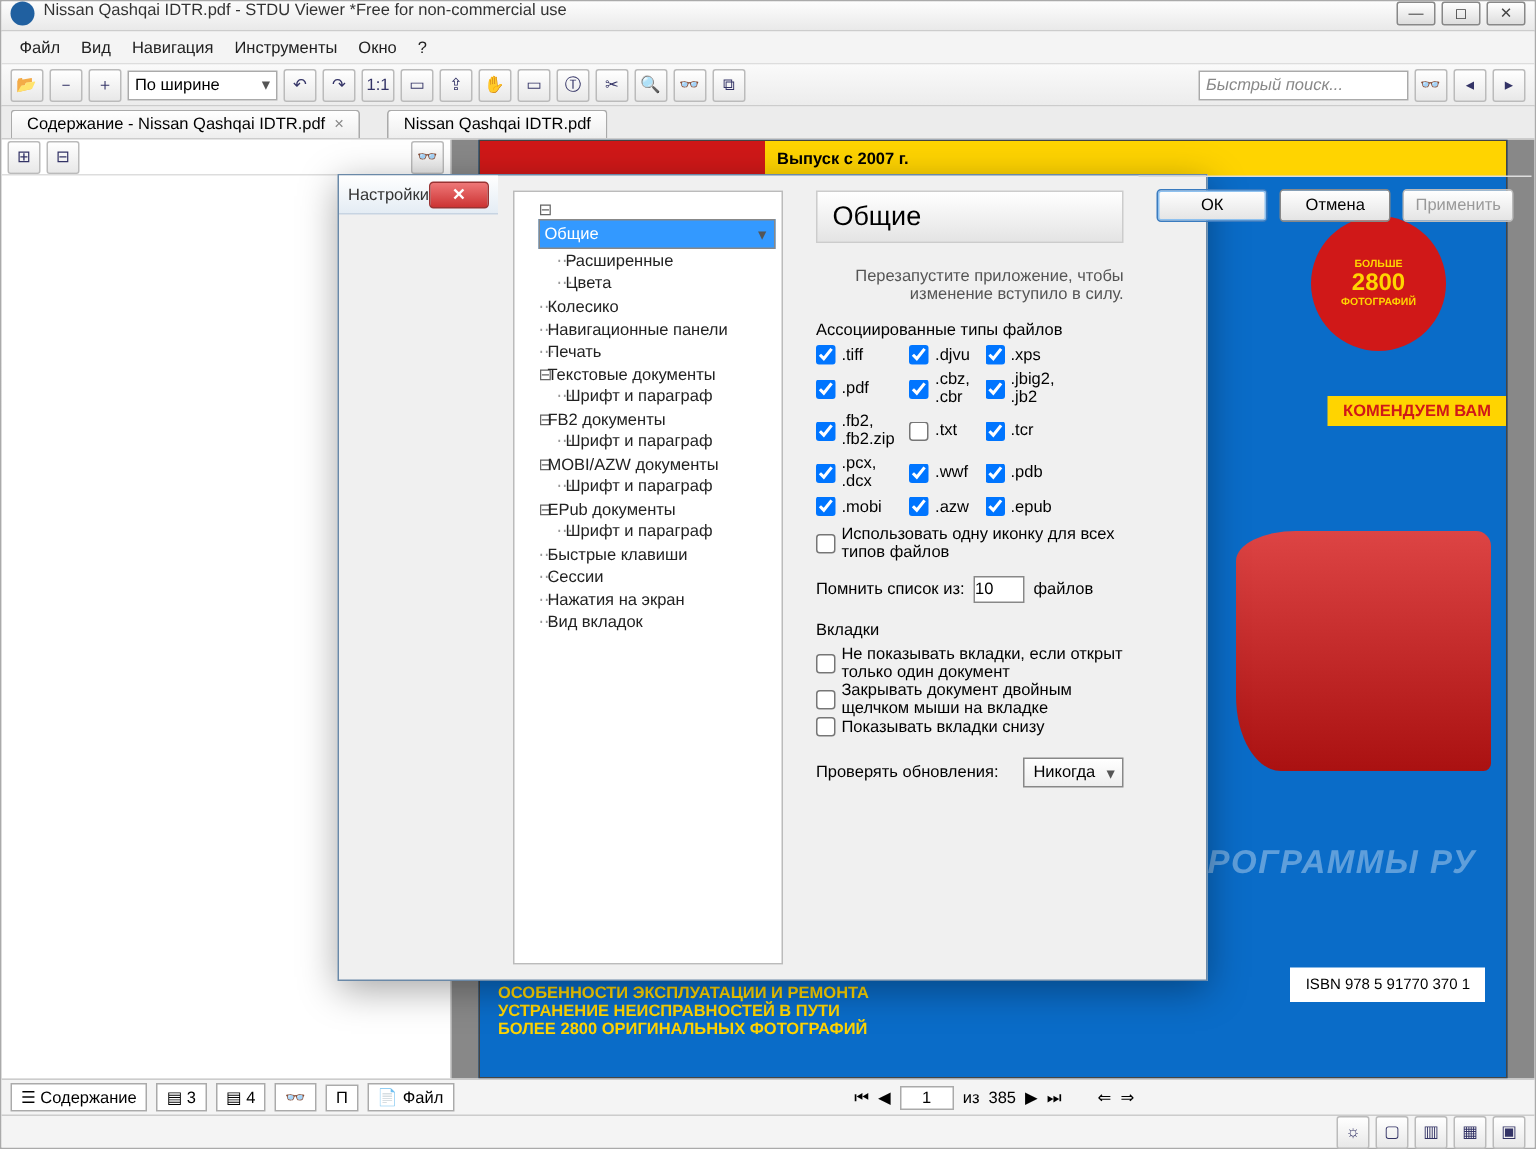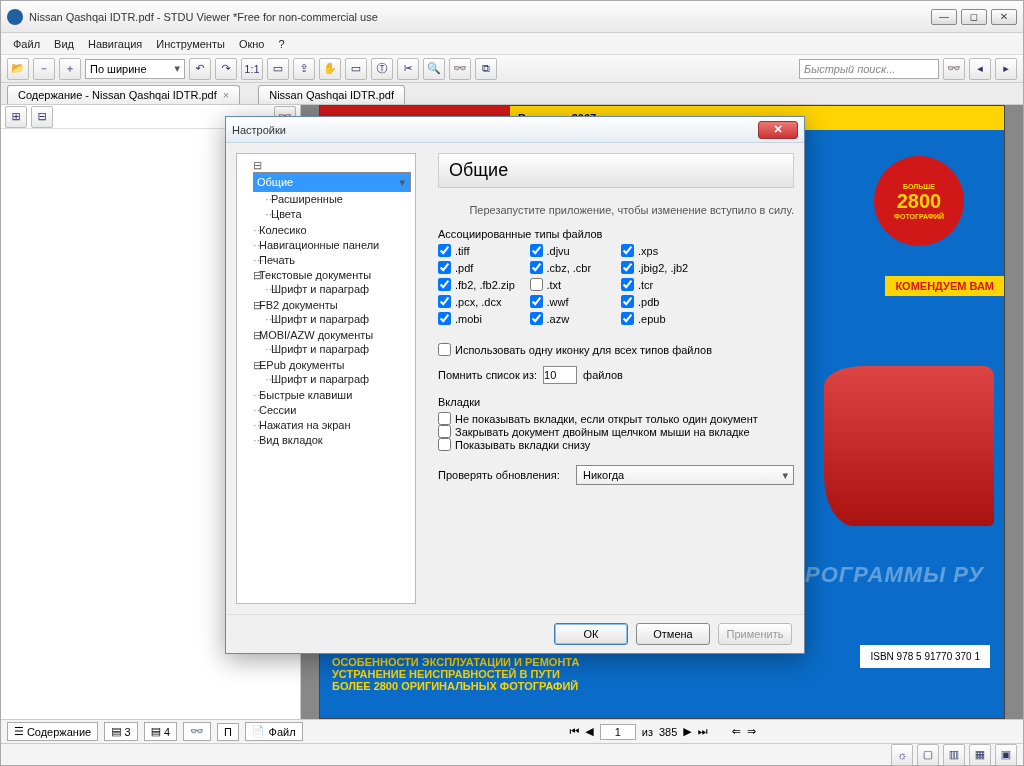--- a/index.html
+++ b/index.html
@@ -1,18 +1,18 @@
 <!DOCTYPE html>
 <html><head>
 <meta charset="utf-8">
 <style>
 *{box-sizing:border-box;margin:0;padding:0;font-family:Tahoma,Segoe UI,sans-serif;font-size:11px}
 body{background:#fff;width:1024px;height:766px;overflow:hidden;position:relative}
 .window{width:1024px;height:766px;border:1px solid #aaa;background:linear-gradient(#f8f8f8,#ececec);display:flex;flex-direction:column}
-.titlebar{height:32px;display:flex;align-items:center;padding:0 6px;background:linear-gradient(#fdfdfd,#e9e9e9);border-bottom:1px solid #ccc}
+.titlebar{height:20px;display:flex;align-items:flex-start;padding:0 6px;background:linear-gradient(#fdfdfd,#e9e9e9);border-bottom:1px solid #ccc}
 .titlebar .icon{width:16px;height:16px;background:#2060a0;border-radius:50%;margin-right:6px}
 .titlebar .title{flex:1;color:#333}
 .winbtns{display:flex;gap:4px}
 .winbtn{width:26px;height:16px;border:1px solid #888;border-radius:2px;background:linear-gradient(#fff,#ddd);display:flex;align-items:center;justify-content:center;font-size:10px;color:#444}
 .menubar{height:22px;display:flex;align-items:center;gap:2px;padding:0 6px;background:#f4f4f4;border-bottom:1px solid #ddd}
 .menubar span{padding:2px 6px;color:#222}
 .toolbar{height:28px;display:flex;align-items:center;padding:0 6px;gap:4px;background:linear-gradient(#fafafa,#ececec);border-bottom:1px solid #ccc}
 .tbtn{width:22px;height:22px;border:1px solid #bbb;border-radius:2px;background:linear-gradient(#fff,#e8e8e8);display:flex;align-items:center;justify-content:center;font-size:11px;color:#336}
 .tsel{height:20px;border:1px solid #aaa;background:#fff;padding:0 16px 0 4px;display:flex;align-items:center;min-width:100px;position:relative}
 .tsel::after{content:"▾";position:absolute;right:4px;color:#555}
@@ -36,41 +36,41 @@
 .page .recommend{position:absolute;right:0;top:170px;background:#ffd400;color:#d01818;font-weight:bold;padding:4px 10px}
 .page .car{position:absolute;right:10px;top:260px;width:170px;height:160px;background:linear-gradient(#d44,#a11);border-radius:40px 10px 5px 30px/20px 10px 5px 50px}
 .watermark{position:absolute;right:20px;bottom:130px;color:rgba(255,255,255,.35);font-size:22px;font-weight:bold;font-style:italic;letter-spacing:1px;pointer-events:none}
 .bottombar{height:24px;display:flex;align-items:center;padding:0 6px;gap:6px;border-top:1px solid #ccc;background:#f4f4f4}
 .bottab{padding:2px 6px;border:1px solid #aaa;background:#fff;display:flex;align-items:center;gap:3px}
 .pager{flex:1;display:flex;align-items:center;justify-content:center;gap:6px}
 .pager input{width:36px;height:16px;border:1px solid #aaa;text-align:center}
 .statusbar{height:22px;border-top:1px solid #ccc;background:#f4f4f4;display:flex;align-items:center;justify-content:flex-end;padding:0 6px;gap:4px}
 
 
-.dialog{position:absolute;left:225px;top:116px;width:580px;height:538px;border:1px solid #6a89a8;background:#f0f0f0;box-shadow:0 6px 24px rgba(0,0,0,.35);display:flex;flex-direction:column}
+.dialog{position:absolute;left:225px;top:116px;width:580px;height:538px;border:1px solid #6a89a8;background:#f0f0f0;box-shadow:0 6px 24px rgba(0,0,0,.35);display:flex;flex-direction:row}
 .dlgtitle{height:26px;background:linear-gradient(#fff,#e4ecf4);border-bottom:1px solid #c7d4e2;display:flex;align-items:center;padding:0 6px}
 .dlgtitle span{flex:1;color:#333}
 .dlgclose{width:40px;height:18px;background:linear-gradient(#e77,#c33);border:1px solid #933;border-radius:3px;color:#fff;display:flex;align-items:center;justify-content:center;font-weight:bold}
 .dlgbody{flex:1;display:flex;padding:10px;gap:22px}
 .tree{width:180px;border:1px solid #bbb;background:#fff;padding:4px;overflow:auto}
 .tree ul{list-style:none;padding-left:12px}
 .tree li{padding:1px 0;color:#222;white-space:nowrap}
 .tree li::before{content:"";display:inline-block;width:6px}
 .tree .exp::before{content:"⊟ ";color:#666}
 .tree .leaf::before{content:"⋯ ";color:#999}
 .tree .sel{background:#3399ff;color:#fff;padding:0 3px}
 .pane{flex:1;display:flex;flex-direction:column}
 .pane h2{font-size:18px;font-weight:normal;background:linear-gradient(#fff,#e4e4e4);border:1px solid #ccc;padding:6px 10px;margin-bottom:12px}
 .row{display:flex;align-items:center;gap:8px;margin-bottom:6px}
 .row label{min-width:50px}
 .sel{flex:1;height:20px;border:1px solid #888;background:linear-gradient(#fff,#eee);padding:0 18px 0 6px;display:flex;align-items:center;position:relative}
 .sel::after{content:"▾";position:absolute;right:5px;color:#555}
 .hint{color:#555;text-align:right;margin:4px 0 10px}
 .group-title{margin:2px 0 4px}
-.ftgrid{display:grid;grid-template-columns:repeat(4,1fr);gap:4px 10px;margin-bottom:18px}
+.ftgrid{display:grid;grid-template-columns:repeat(4,1fr);gap:4px 10px;margin-bottom:6px}
 .chk{display:flex;align-items:center;gap:4px}
 .chk input{width:13px;height:13px}
 .numrow{display:flex;align-items:center;gap:6px;margin:10px 0}
 .numrow input{width:34px;height:18px;border:1px solid #888;text-align:left}
 .dlgbtns{display:flex;justify-content:flex-end;gap:8px;padding:8px 12px;border-top:1px solid #ddd}
 .btn{min-width:74px;height:22px;border:1px solid #888;background:linear-gradient(#fff,#e4e4e4);border-radius:3px;display:flex;align-items:center;justify-content:center}
 .btn.default{border:1px solid #3a7bbf;box-shadow:0 0 0 1px #8ec1ef inset}
 .btn.disabled{color:#999;border-color:#bbb}
 </style>
 </head>
@@ -141,21 +141,21 @@
         <div class="tbtn">👓</div>
       </div>
       <div class="sidecontent"></div>
     </div>
     <div class="docarea">
       <div class="page">
         <div class="redbar"></div>
         <div class="yellowbar">Выпуск с 2007 г.</div>
         <div class="badge">
           <div style="font-size:7px">БОЛЬШЕ</div>
-          <div style="font-size:20px">2800</div>
+          <div style="font-size:16px">2800</div>
           <div style="font-size:7px">ФОТОГРАФИЙ</div>
         </div>
         <div class="recommend">КОМЕНДУЕМ ВАМ</div>
         <div class="car"></div>
         <div class="watermark">ТВОИ ПРОГРАММЫ РУ</div>
         <div class="footer">
           <span class="pictbar">ПИКТОГРАММЫ ОПЕРАЦИЙ ПО РЕМОНТУ</span><br>
           <span>ПОЛНЫЕ ТЕХНИЧЕСКИЕ ХАРАКТЕРИСТИКИ</span><br>
           <span>ОСОБЕННОСТИ ЭКСПЛУАТАЦИИ И РЕМОНТА</span><br>
           <span>УСТРАНЕНИЕ НЕИСПРАВНОСТЕЙ В ПУТИ</span><br>

